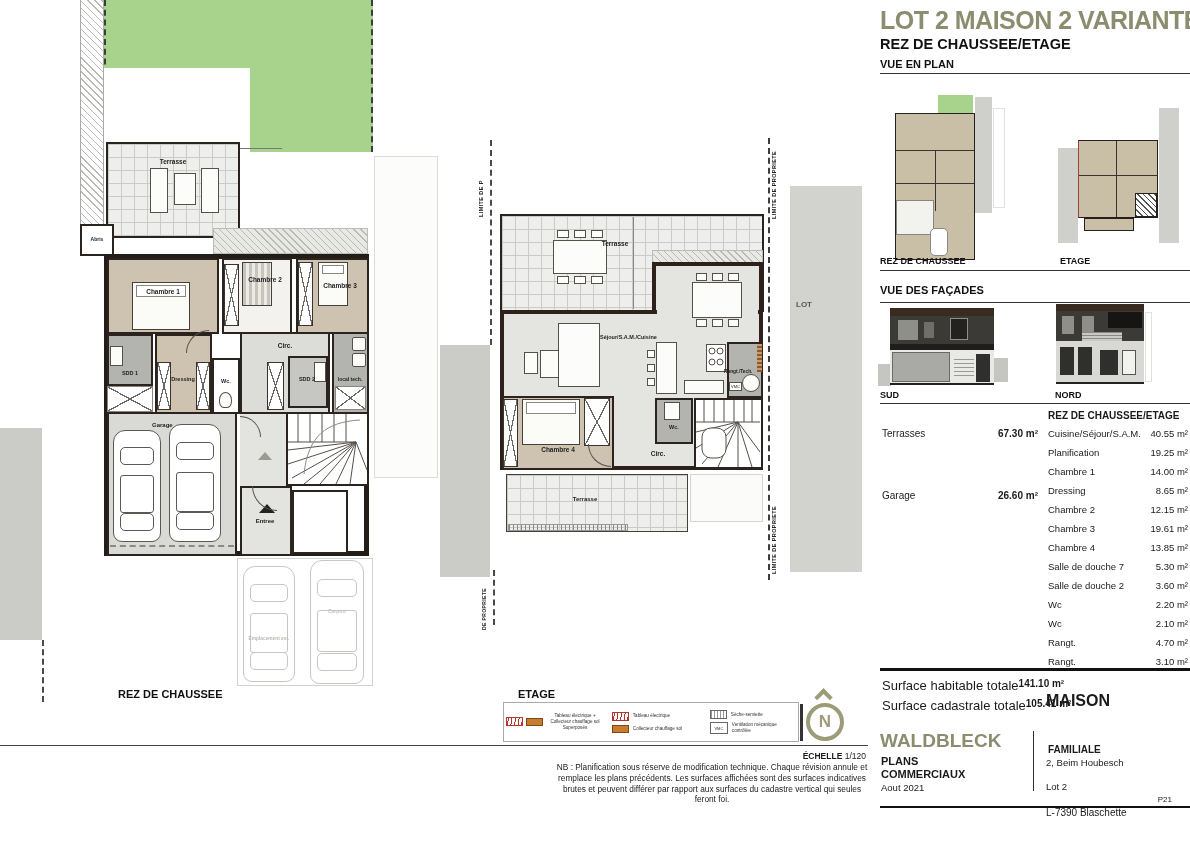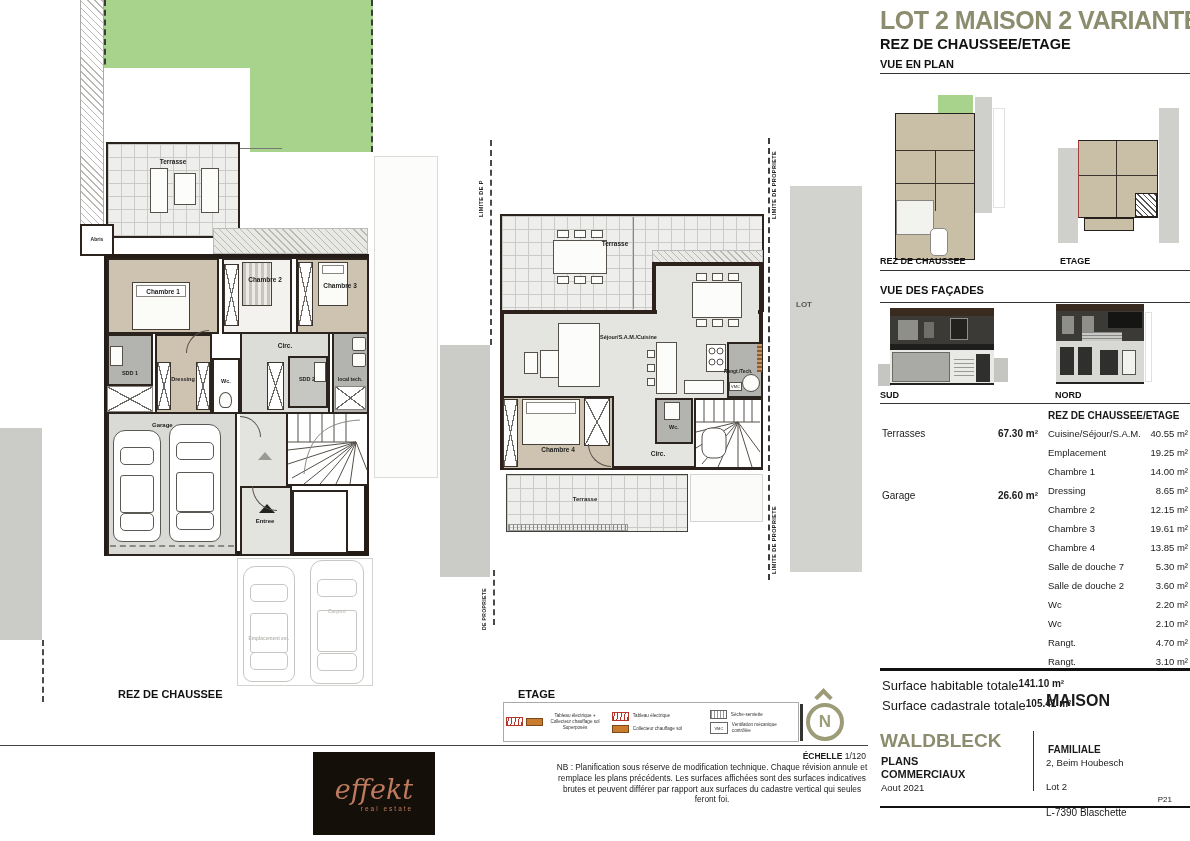--- a/index.html
+++ b/index.html
@@ -316,24 +316,20 @@
   <div class="a" style="left:817px;top:691px;width:13px;height:13px;border-top:4px solid #9c9c78;border-left:4px solid #9c9c78;transform:rotate(45deg)"></div>
   <div class="a" style="left:806px;top:703px;width:38px;height:38px;border:4px solid #9c9c78;border-radius:50%;display:flex;align-items:center;justify-content:center;font-size:17px;font-weight:bold;color:#9c9c78">
       <span>N</span>
     </div>
 
   <div class="a" style="left:566px;top:751px;width:300px;text-align:right;font-size:8.5px">
     <b>ÉCHELLE</b>&nbsp;<span>1/120</span>
   </div>
   <div class="a" style="left:556px;top:762px;width:312px;text-align:center;font-size:8.3px;line-height:1.3;color:#222">NB : Planification sous réserve de modification technique. Chaque révision annule et remplace les plans précédents. Les surfaces affichées sont des surfaces indicatives brutes et peuvent différer par rapport aux surfaces du cadastre vertical qui seules feront foi.</div>
 
-  <div class="a" style="left:313px;top:752px;width:122px;height:83px;background:#150f0a;display:flex;flex-direction:column;align-items:center;justify-content:center">
-    <div style="font-family:'DejaVu Serif',serif;font-style:italic;font-size:27px;color:#bd7a5f;line-height:1">effekt</div>
-    <div style="font-size:6.5px;letter-spacing:2px;color:#bd7a5f;margin-top:2px;margin-left:26px">real estate</div>
-  </div>
 
   <div class="h-title">LOT 2 MAISON 2 VARIANTE 1</div>
   <div class="h-sub">REZ DE CHAUSSEE/ETAGE</div>
   <div class="h-sec" style="top:58px">VUE EN PLAN</div>
   <div class="hr" style="left:880px;top:73px;width:310px"></div>
 
   <div class="a" style="left:893px;top:88px;width:120px;height:166px">
     <div class="a" style="left:45px;top:7px;width:35px;height:33px;background:#a8d38c"></div>
     <div class="a" style="left:2px;top:25px;width:80px;height:147px;background:#c9bfa6;border:1.5px solid #26201c"></div>
     <div class="a" style="left:3px;top:62px;width:78px;border-top:1px solid #3a332e"></div>
@@ -404,21 +400,21 @@
   <div class="orow" style="top:490px">
       <span>Garage</span>
       <b>26.60 m²</b>
     </div>
 
   <div class="arow" style="top:428px">
       <span>Cuisine/Séjour/S.A.M.</span>
       <b>40.55 m²</b>
     </div>
   <div class="arow" style="top:447px">
-      <span>Emplacement</span>
+      <span>Planification</span>
       <b>19.25 m²</b>
     </div>
   <div class="arow" style="top:466px">
       <span>Chambre 1</span>
       <b>14.00 m²</b>
     </div>
   <div class="arow" style="top:485px">
       <span>Dressing</span>
       <b>8.65 m²</b>
     </div>

